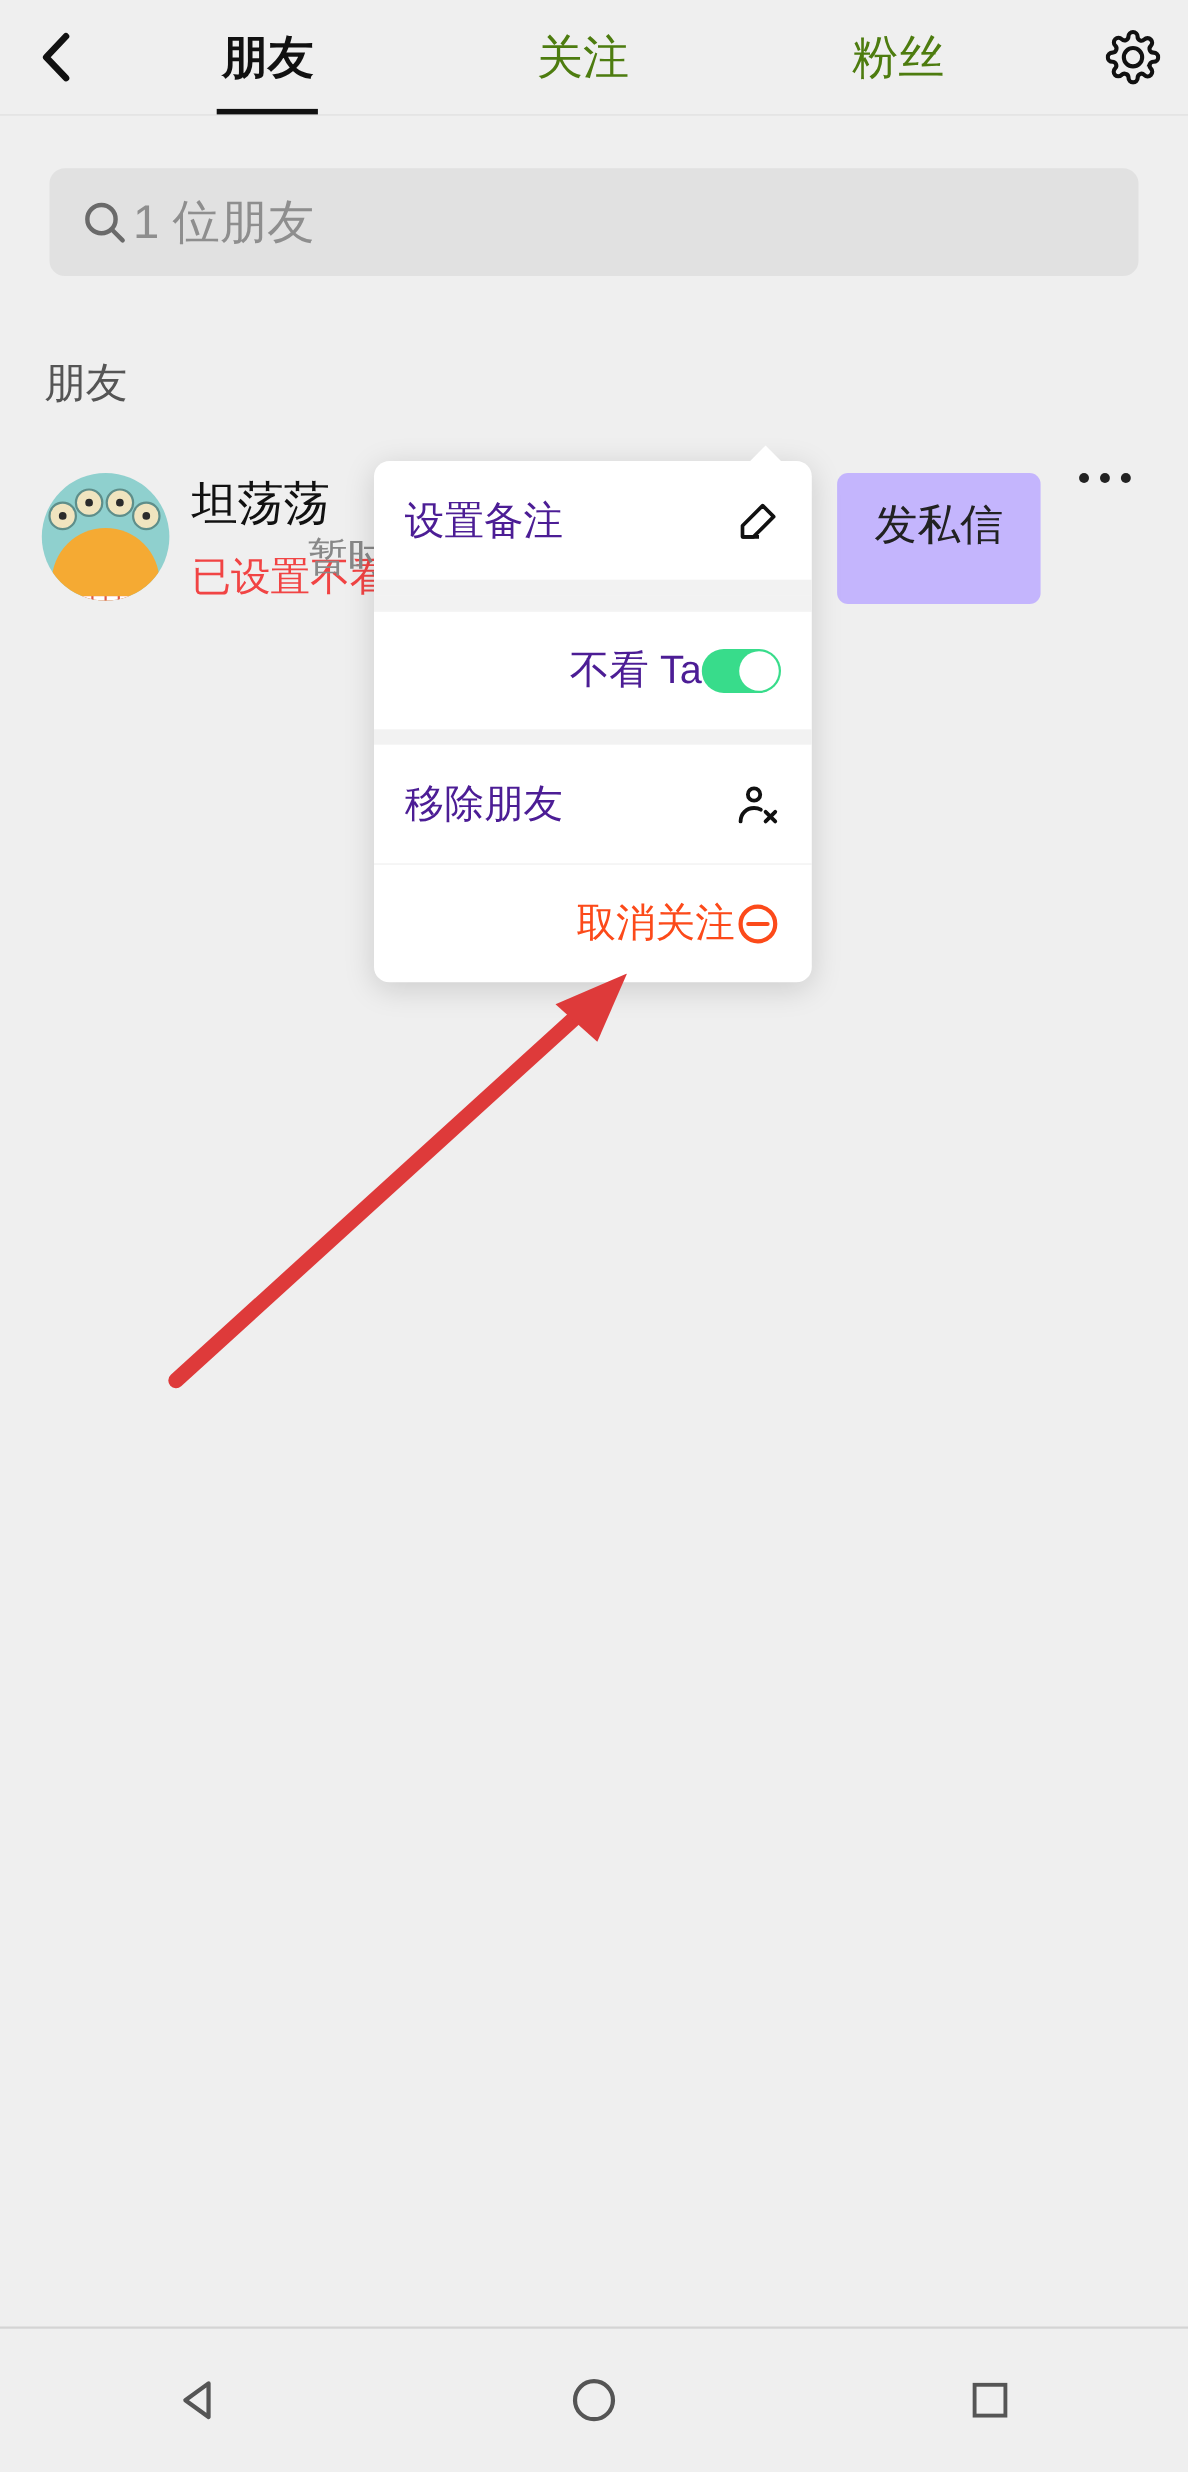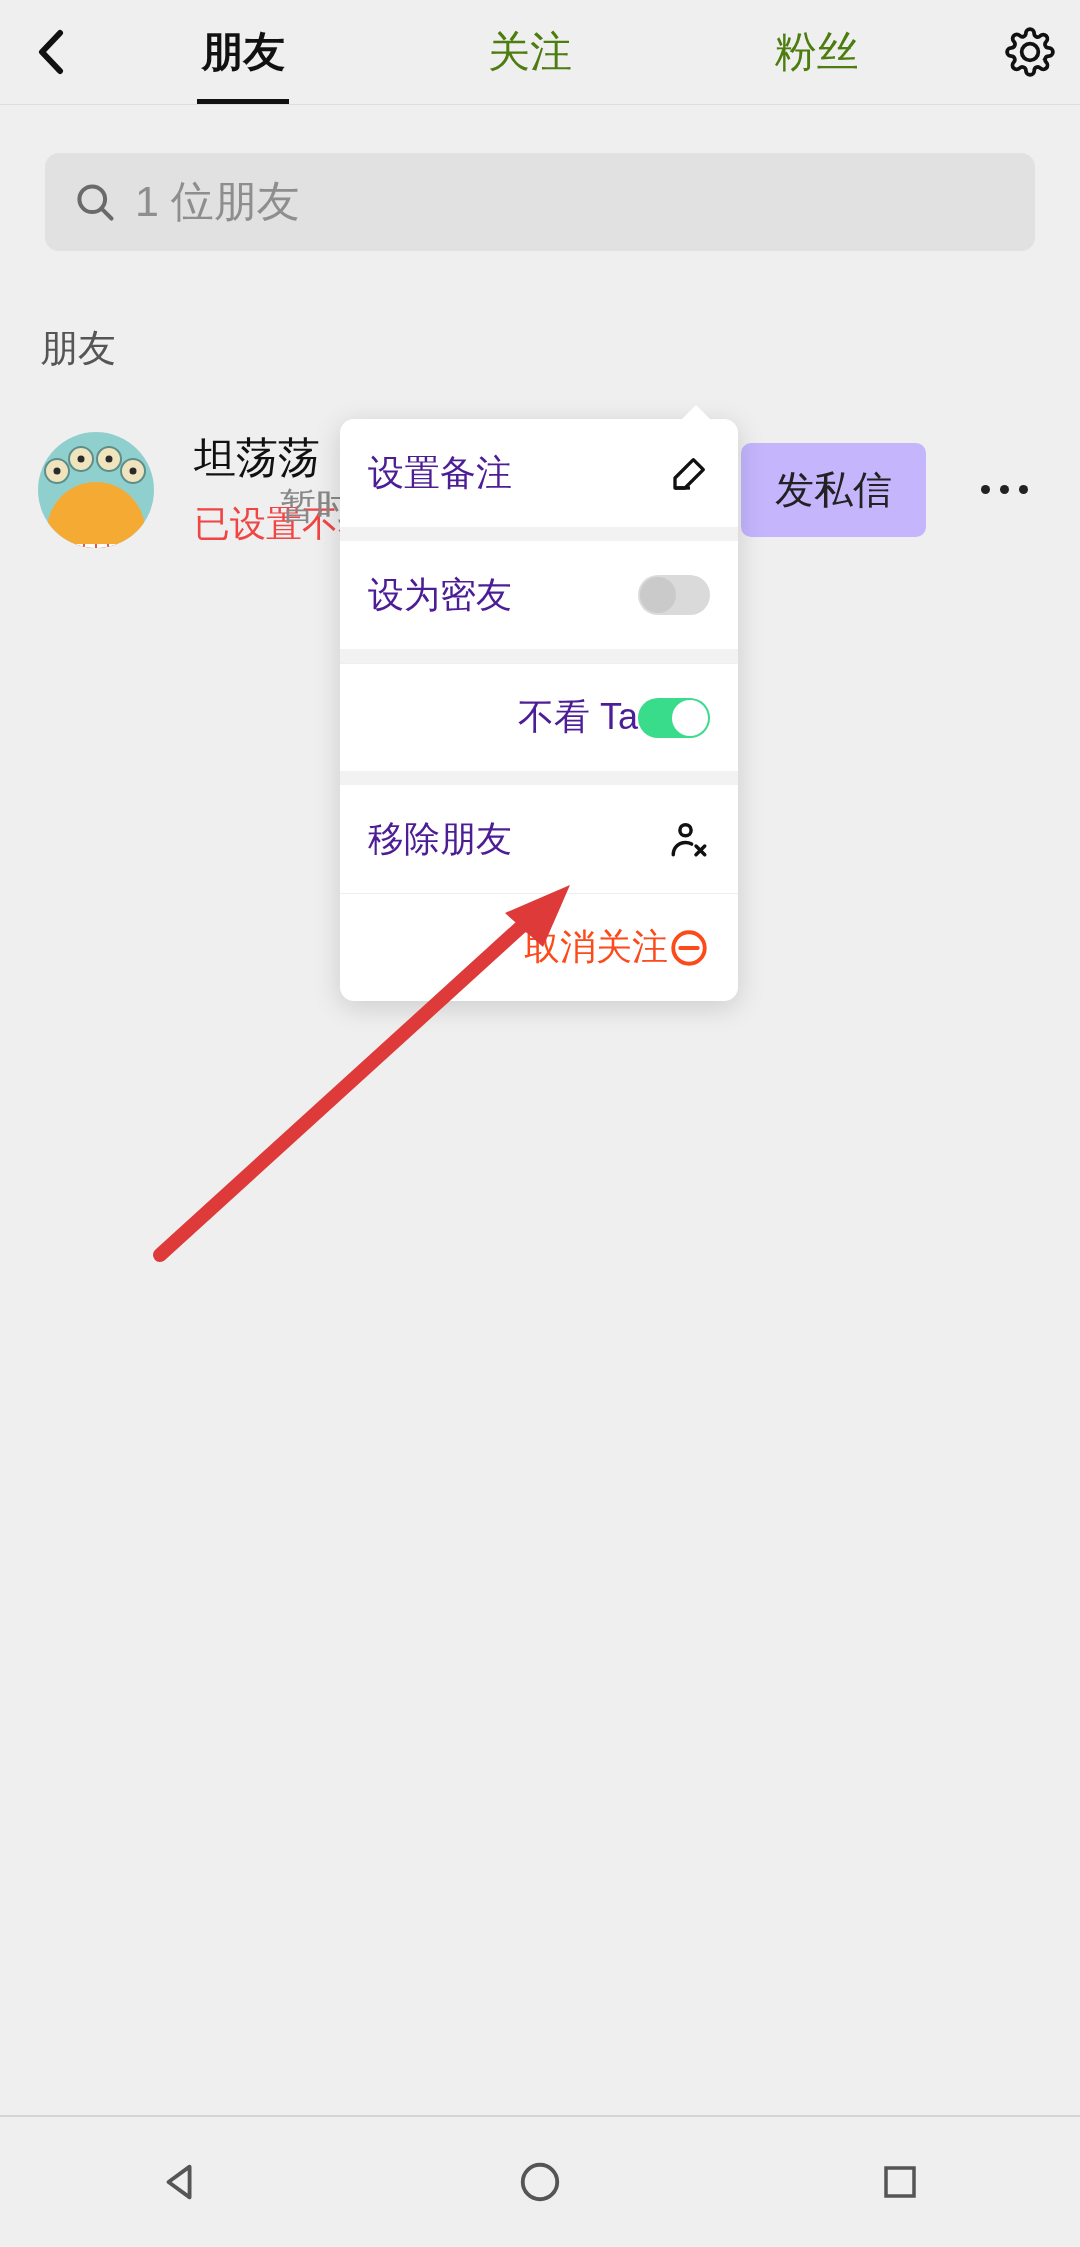--- a/index.html
+++ b/index.html
@@ -67,40 +67,39 @@
 
     
     .search-wrap { padding: 48px 45px 22px; }
     .search-bar {
       height: 98px;
       background: #E1E1E1;
       border-radius: 14px;
       display: flex;
       align-items: center;
       padding: 0 28px;
-      gap: 18px;
+      gap: 4px;
     }
     .search-bar .ph {
       font-size: 43px;
       color: #8E8E8E;
     }
 
     
     .section-label {
       padding: 50px 40px 12px;
       font-size: 38px;
       color: #555;
     }
 
     
     .friend-row {
       display: flex;
-      align-items: center;
       padding: 44px 38px 30px;
-      gap: 40px;
+      gap: 20px;
     }
     .avatar {
       width: 116px; height: 116px;
       border-radius: 50%;
       background: #8FD0CE;
       position: relative;
       overflow: hidden;
       flex-shrink: 0;
     }
     .monster-body {
@@ -298,26 +297,20 @@
   <div class="pop-item">
     <span>设置备注</span>
     <svg width="40" height="40" viewBox="0 0 24 24">
         <path d="M3 21h6l11-11-6-6L3 15v6z M14 4l6 6" stroke="#111" stroke-width="2" fill="none" stroke-linejoin="round"></path>
         <line x1="3" y1="21" x2="12" y2="21" stroke="#111" stroke-width="2"></line>
       </svg>
   </div>
 
   <div class="pop-sep"></div>
 
-  <div class="pop-item">
-    <span>设为密友</span>
-    <div class="toggle">
-        <div class="knob"></div>
-      </div>
-  </div>
 
   <div class="pop-sep"></div>
 
 
   <div class="pop-item thin-border">
     <span>不看 Ta</span>
     <div class="toggle on">
         <div class="knob"></div>
       </div>
   </div>

